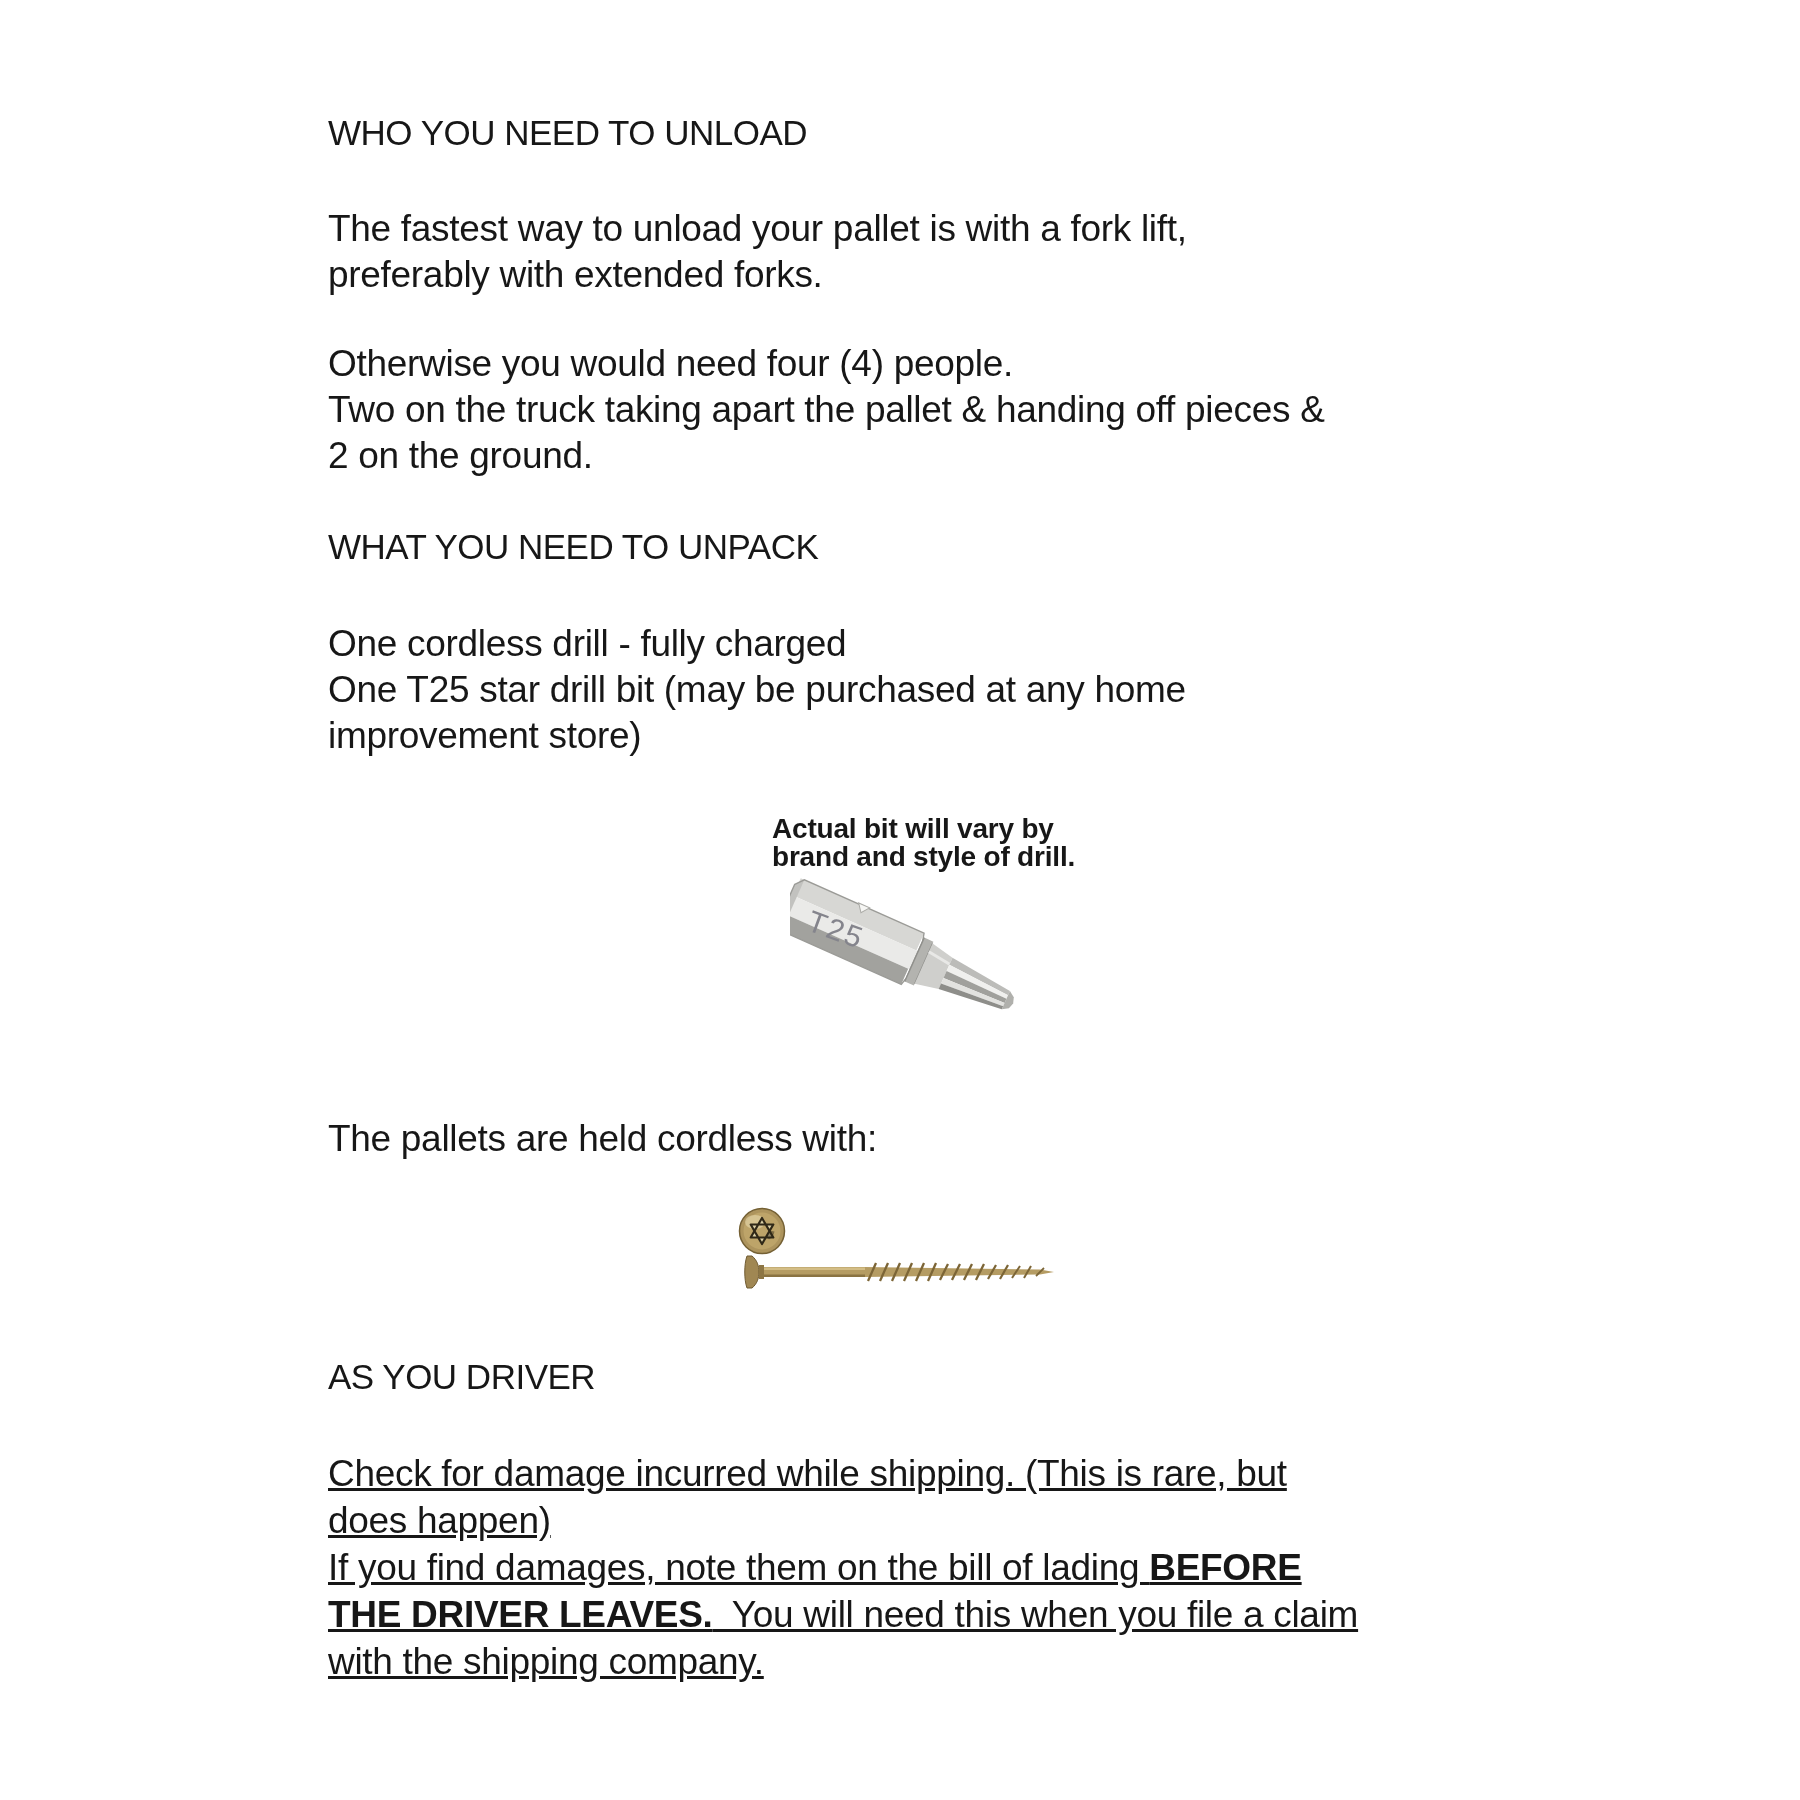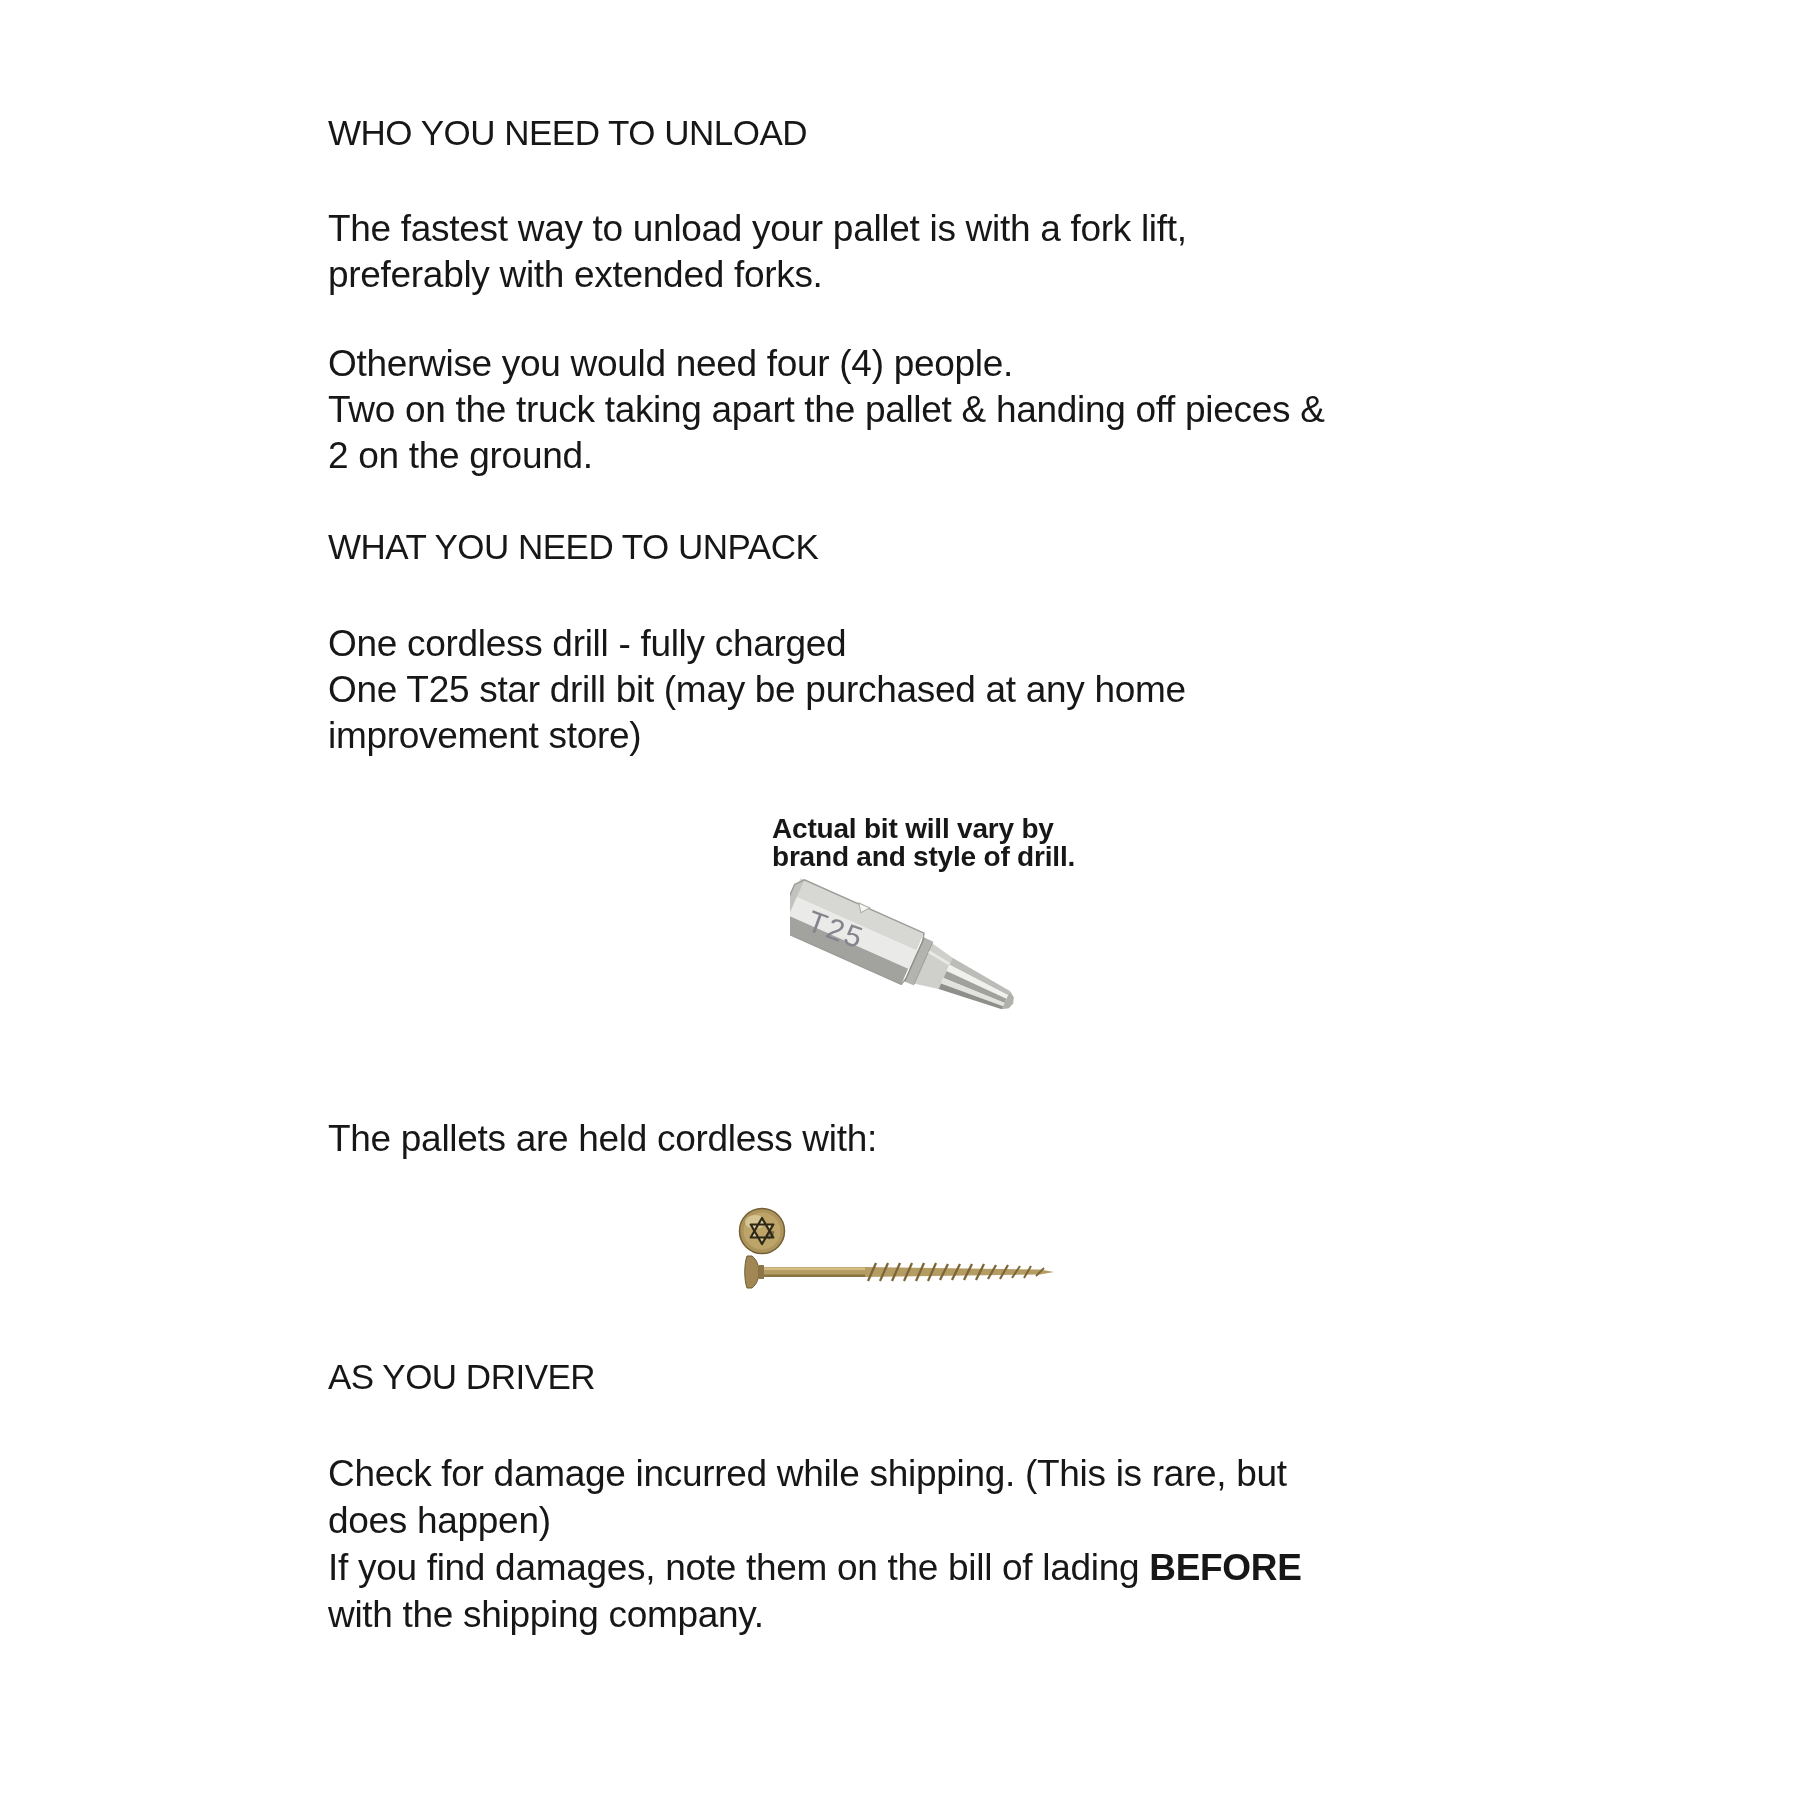--- a/index.html
+++ b/index.html
@@ -3,21 +3,21 @@
 <meta charset="utf-8">
 <style>
   html,body{margin:0;padding:0;}
   body{
     width:1800px;height:1800px;background:#ffffff;
     font-family:"Liberation Sans",sans-serif;color:#171717;
     position:relative;overflow:hidden;
   }
   .abs{position:absolute;}
   .body-text{font-size:37px;line-height:46px;letter-spacing:-0.3px;}
-  .body-text-5{font-size:37px;line-height:47px;letter-spacing:-0.3px;}
+  .body-text-5{font-size:37px;line-height:47px;letter-spacing:-0.3px;text-decoration:underline;}
   .heading{font-size:35px;font-weight:normal;letter-spacing:-0.5px;white-space:nowrap;}
   .line{white-space:pre-wrap;}
   .bold{font-weight:bold;}
   .caption{font-size:28px;line-height:28px;font-weight:bold;letter-spacing:-0.2px;}
   svg{display:block;}
 </style>
 </head>
 <body>
 
 <div class="abs heading" style="left:328px;top:113px">WHO YOU NEED TO UNLOAD</div>
@@ -110,14 +110,15 @@
   <path d="M280,24 L287,12" stroke="#7c6536" stroke-width="2"></path>
   <path d="M292,22 L300,14" stroke="#7c6536" stroke-width="1.8"></path>
 </svg>
 
 <div class="abs heading" style="left:328px;top:1357px">AS YOU DRIVER</div>
 
 <div class="abs body-text-5" style="left:328px;top:1450px">
   <div class="line">Check for damage incurred while shipping. (This is rare, but</div>
   <div class="line">does happen)</div>
   <div class="line"><span>If you find damages, note them on the bill of lading </span><span class="bold">BEFORE</span></div>
+  <div class="line"><span class="bold">THE DRIVER LEAVES.</span><span>  You will need this when you file a claim</span></div>
   <div class="line">with the shipping company.</div>
 </div>
 
 </body></html>

